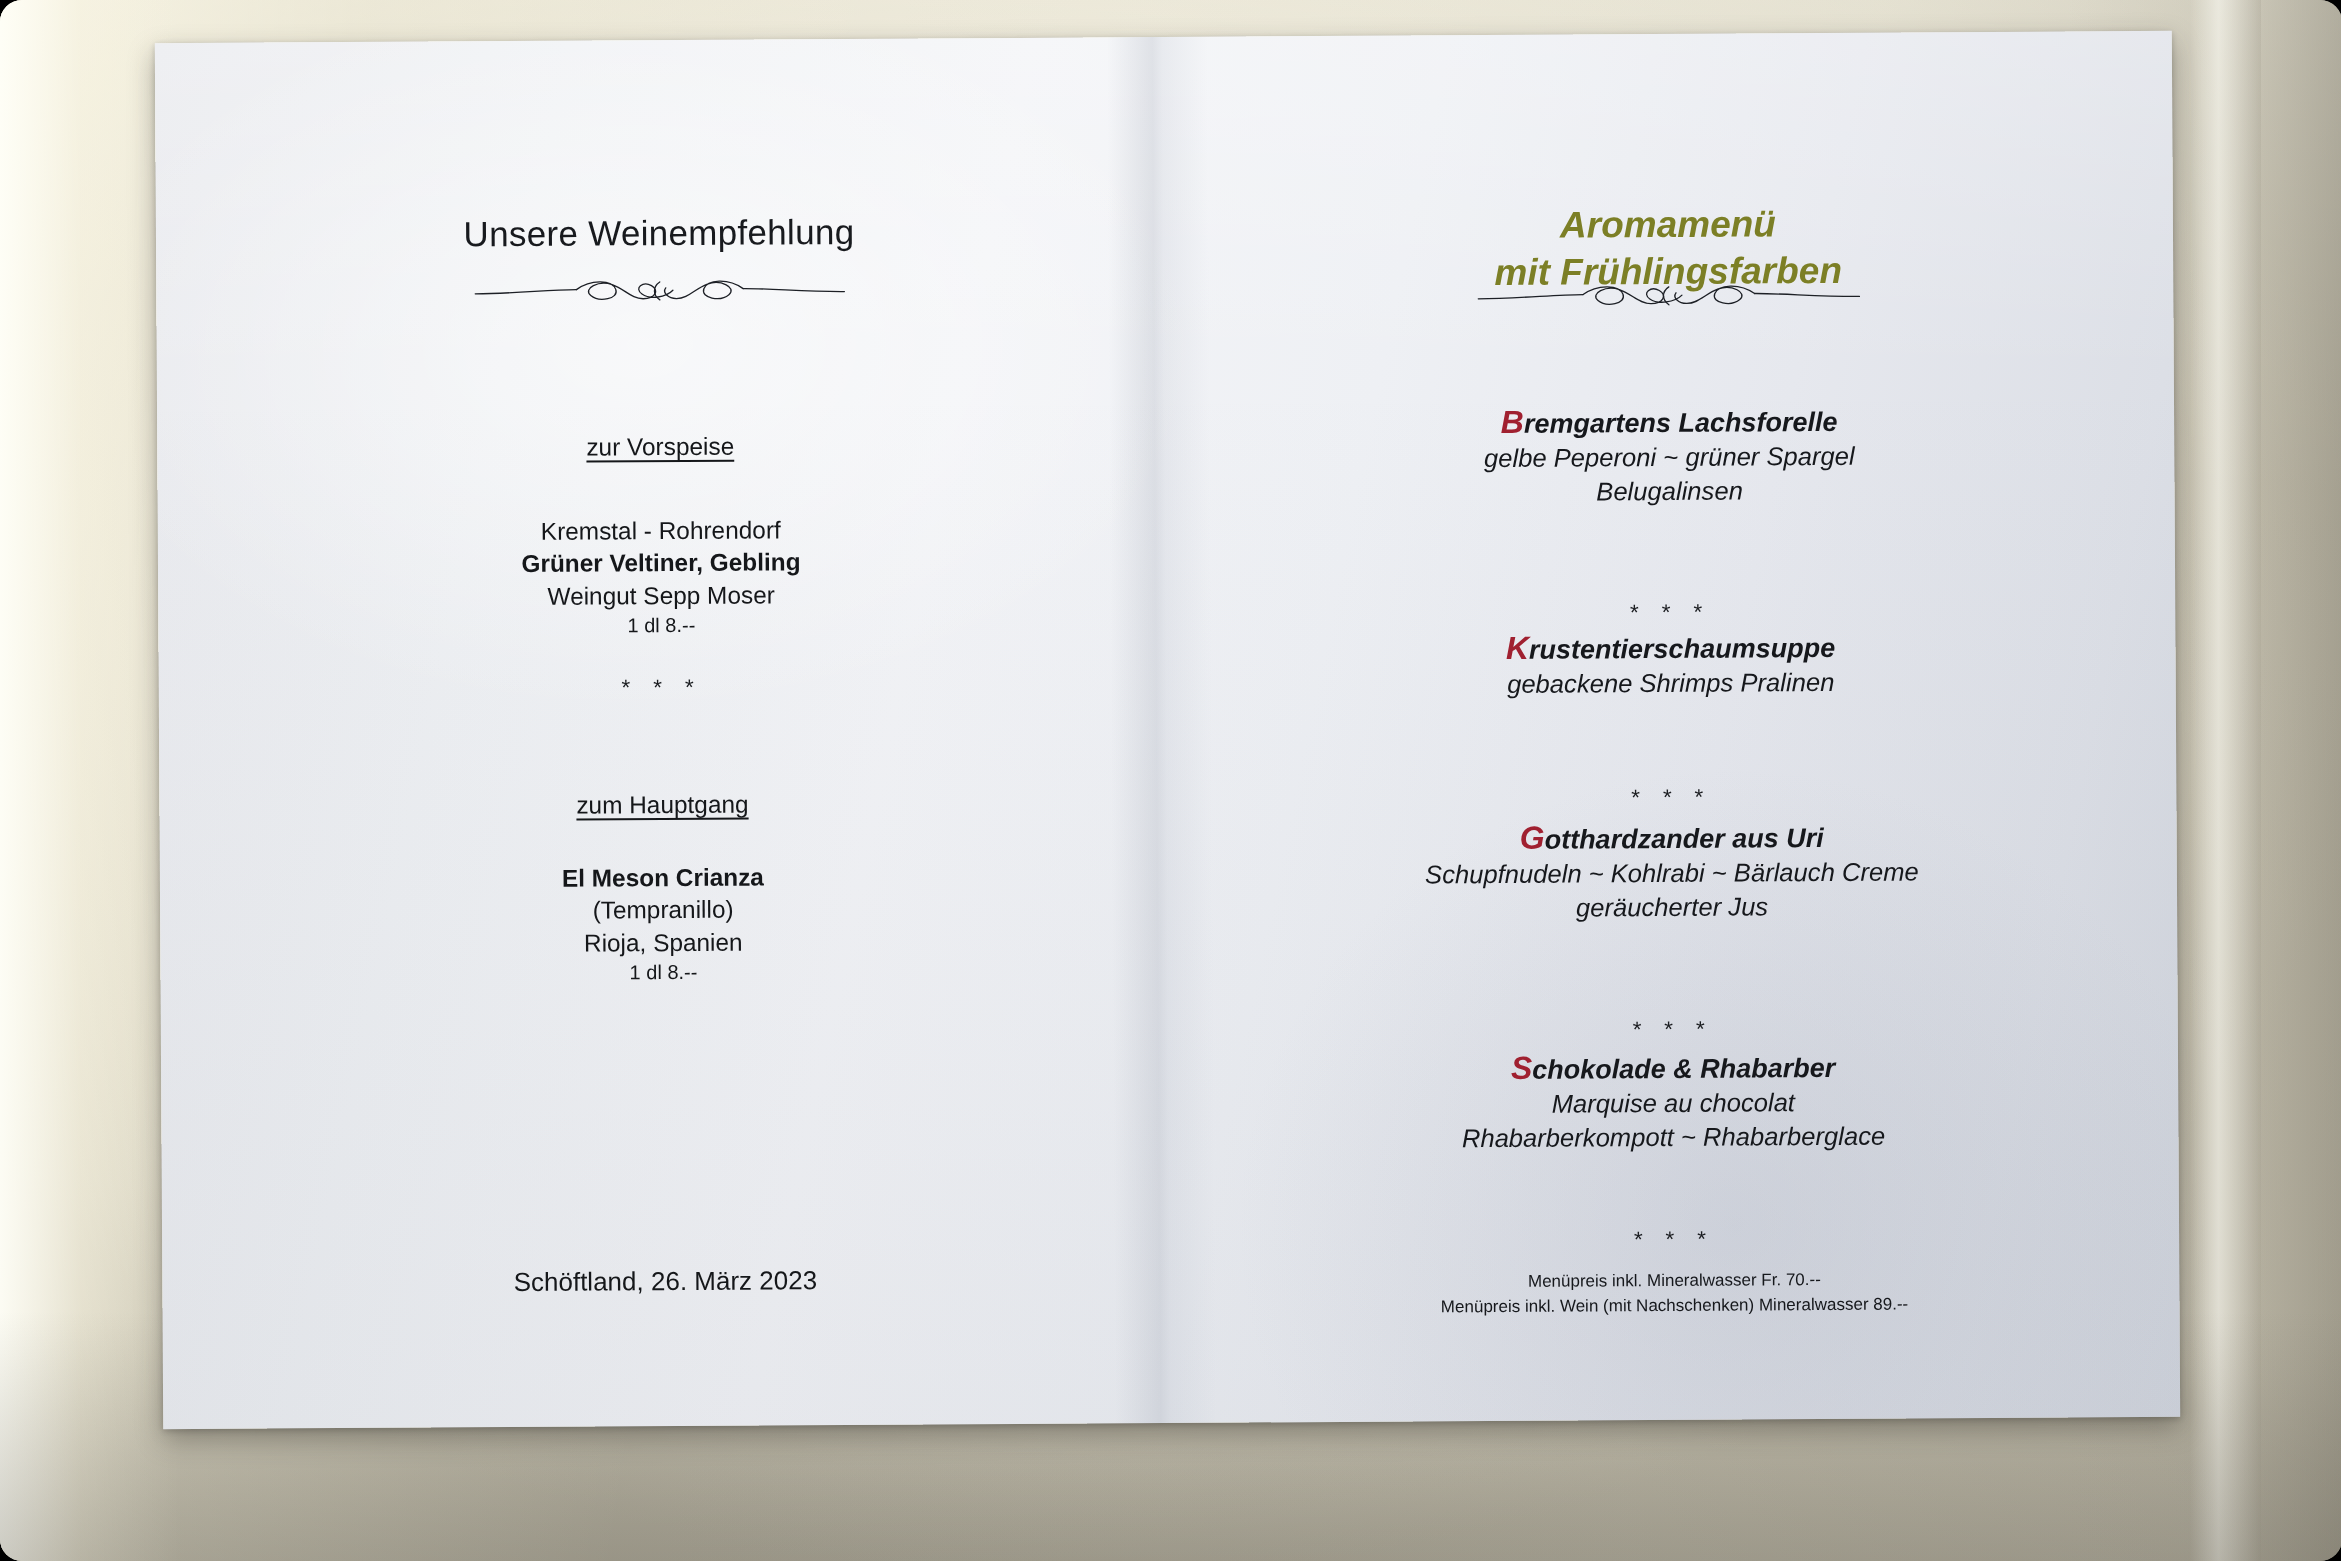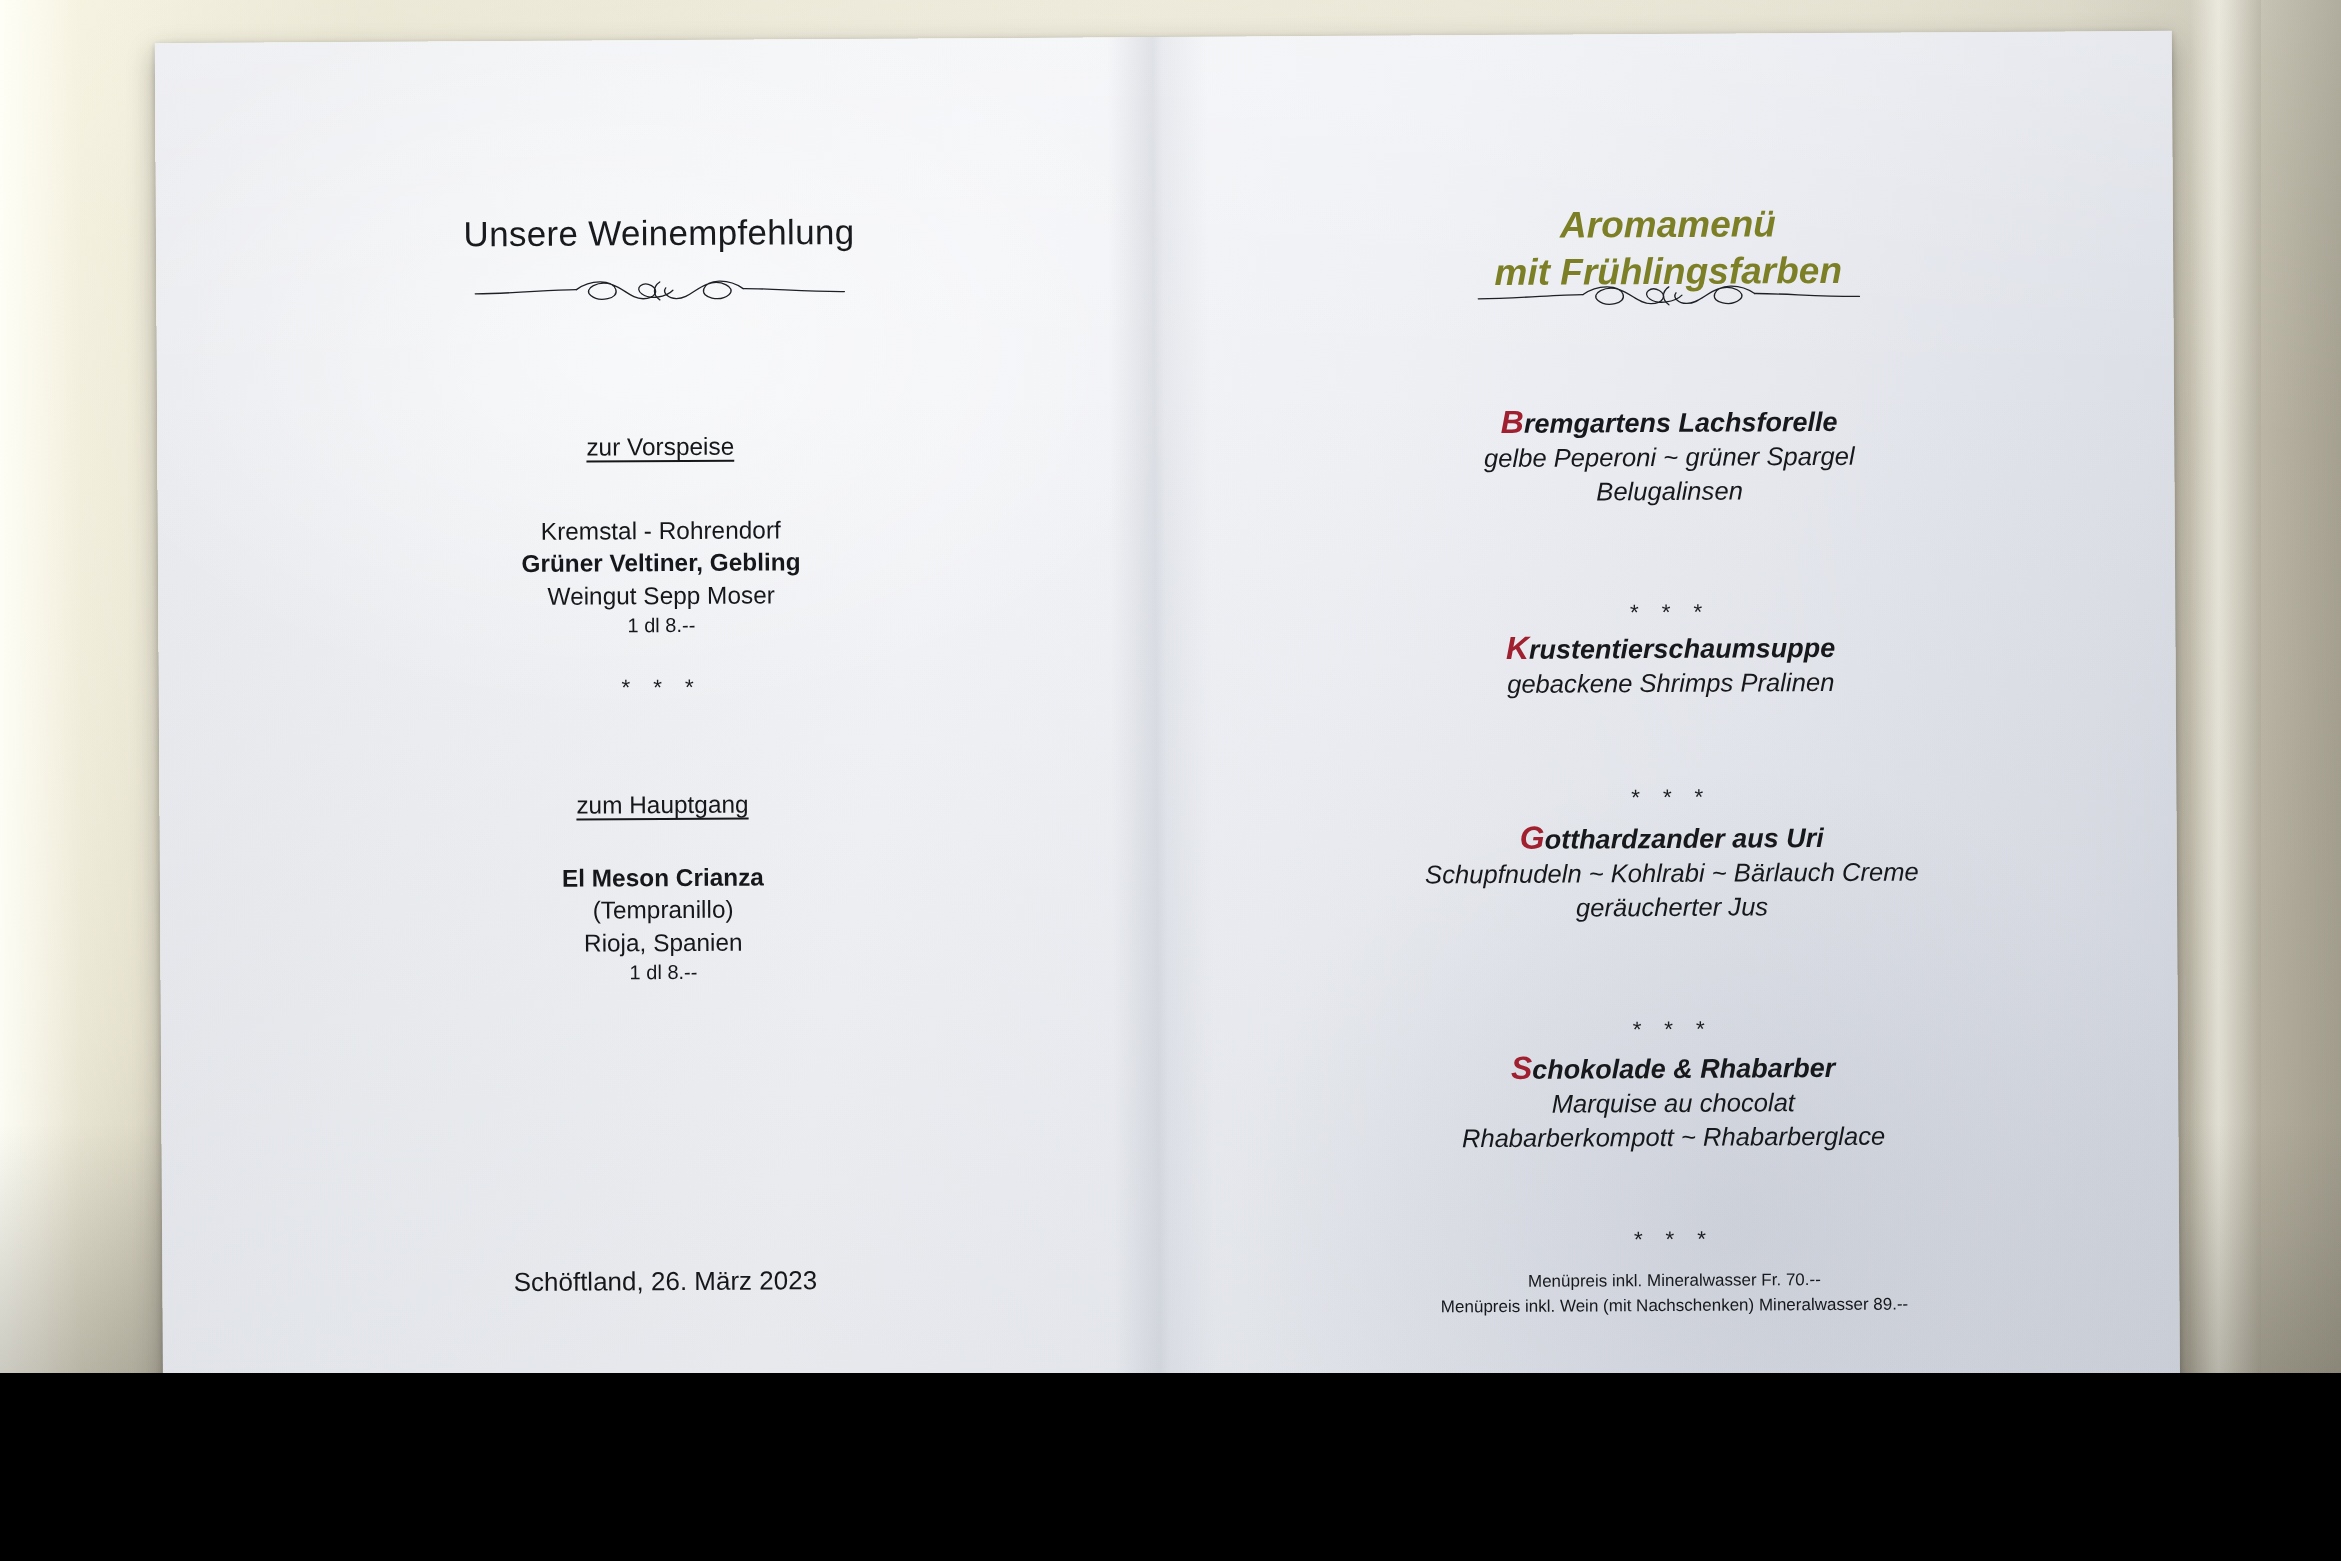--- a/index.html
+++ b/index.html
@@ -11,24 +11,25 @@
     width: 2342px;
     height: 1561px;
     overflow: hidden;
     font-family: "Liberation Sans", sans-serif;
   }
 
   
   .scene {
     position: relative;
     width: 2342px;
-    height: 1373px;
+    height: 1561px;
     background:
       radial-gradient(ellipse 1309px 952px at 46% 40%, #f2eee2 0%, #ece7d8 38%, #e2ddcc 62%, #d6d1bf 85%, #cbc6b4 100%);
     overflow: hidden;
+    border-radius: 22px;
   }
   .cloth-shade {
     position: absolute;
     inset: 0;
     background:
       linear-gradient(100deg, rgba(255,252,236,0.85) 0%, rgba(250,246,226,0.35) 14%, rgba(226,221,203,0.0) 34%, rgba(198,193,176,0.12) 72%, rgba(168,163,148,0.38) 100%),
       linear-gradient(185deg, rgba(255,253,240,0.55) 0%, rgba(255,255,255,0.0) 28%, rgba(150,146,132,0.10) 78%, rgba(120,116,104,0.34) 100%);
     pointer-events: none;
   }
   .cloth-fold-l {

